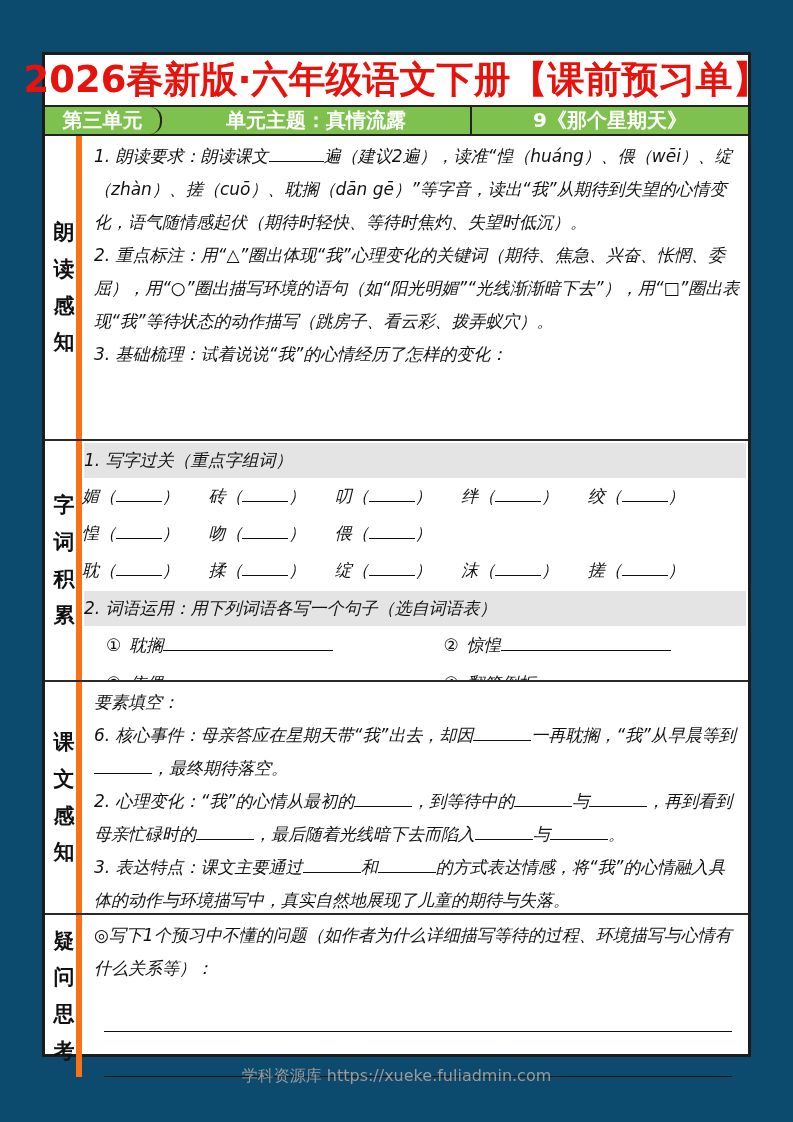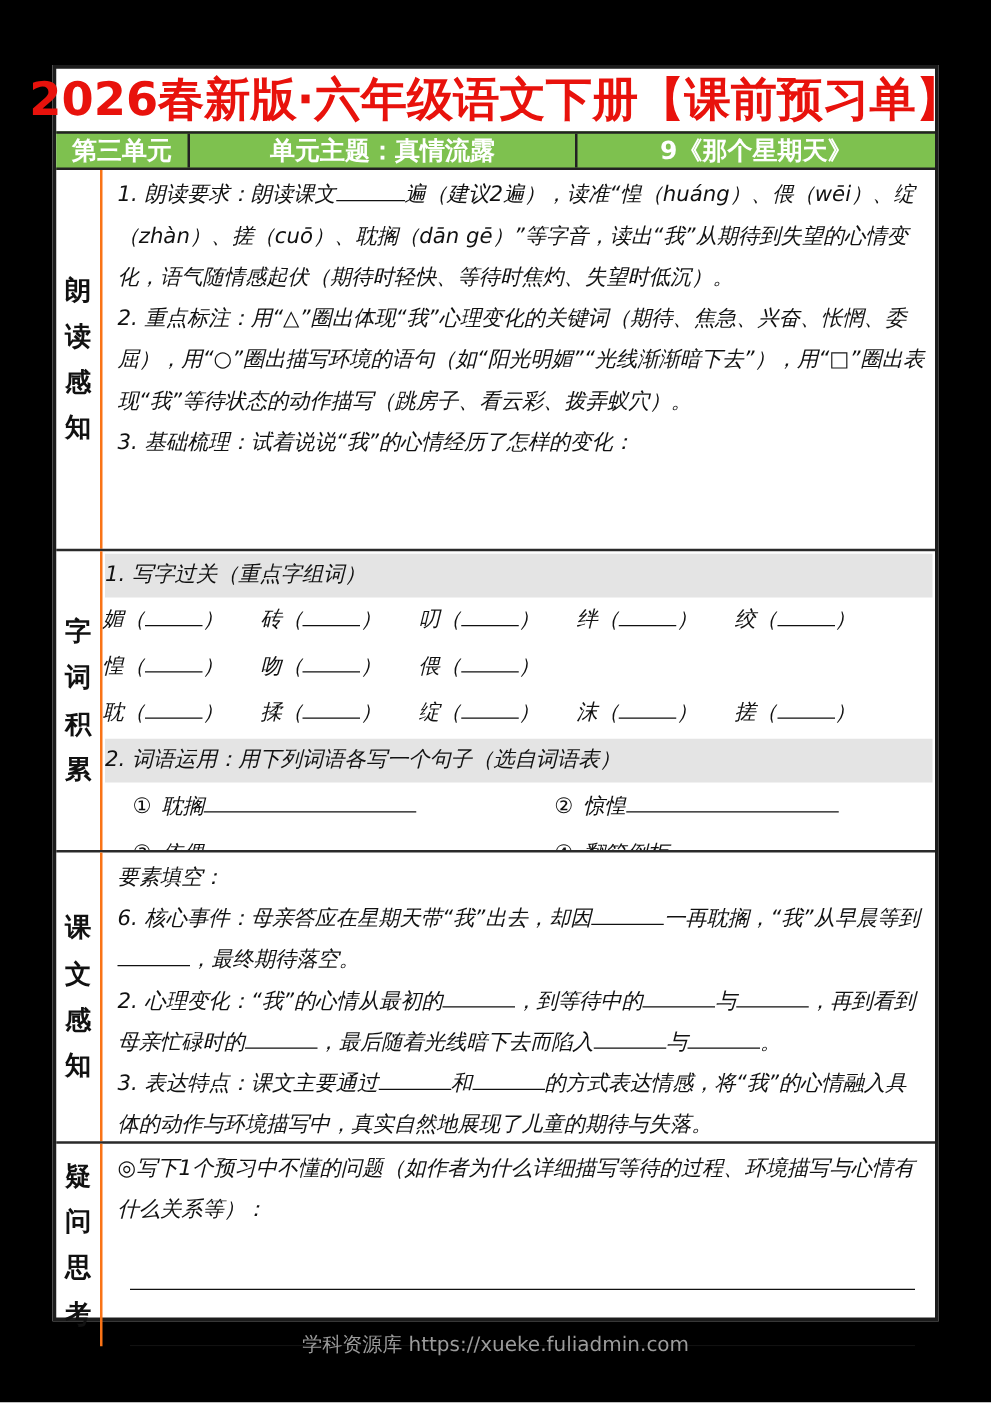--- a/index.html
+++ b/index.html
@@ -1,20 +1,20 @@
 <!DOCTYPE html>
 <html><head>
 <meta charset="utf-8">
 <style>
   * { margin:0; padding:0; box-sizing:border-box; }
   html,body { background:#ffffff; }
   .page {
     position:relative;
     width:793px; height:1122px;
-    background:#000000;
+    background:#0c4a6e;
     font-family:"DejaVu Sans", sans-serif;
     color:#111;
     overflow:hidden;
   }
   .sheet {
     position:absolute; left:42px; top:52px;
     width:709px; height:1005px;
     border:3px solid #1c1c1c;
     background:#fff;
     display:flex; flex-direction:column;
@@ -34,35 +34,35 @@
     display:flex;
     background:#7ec14f;
     border-top:2px solid #222;
     border-bottom:2px solid #222;
     color:#ffffff; font-weight:bold; font-size:20px;
   }
   .gh-cell {
     display:flex; align-items:center; justify-content:center;
     height:100%;
   }
-  .gh-unit   { width:107px; border-right:2px solid #222; }
+  .gh-unit   { width:117px; border-right:2px solid #222;border-radius:12px; }
   .gh-theme  { width:310px; border-right:2px solid #222; }
   .gh-lesson { flex:1; }
   
   .body { flex:1; display:flex; flex-direction:column; }
   .sec-row { display:flex; }
   .sec-row + .sec-row { border-top:2px solid #2a2a2a; }
   .row-read  { height:303px; }
   .row-words { height:241px; }
   .row-text  { height:233px; }
   .row-quest { flex:1; }
   .label-cell {
     width:37px;
-    border-right:2px solid #f97316;
-    display:flex; align-items:center; justify-content:center;
+    border-right:6px solid #f97316;
+    display:flex; align-items:center; justify-content:flex-end;
   }
   .v-label {
     width:1.15em;
     font-size:21px; font-weight:bold;
     line-height:1.75;
     word-break:break-all;
     text-align:center;
   }
   .content-cell {
     flex:1;

